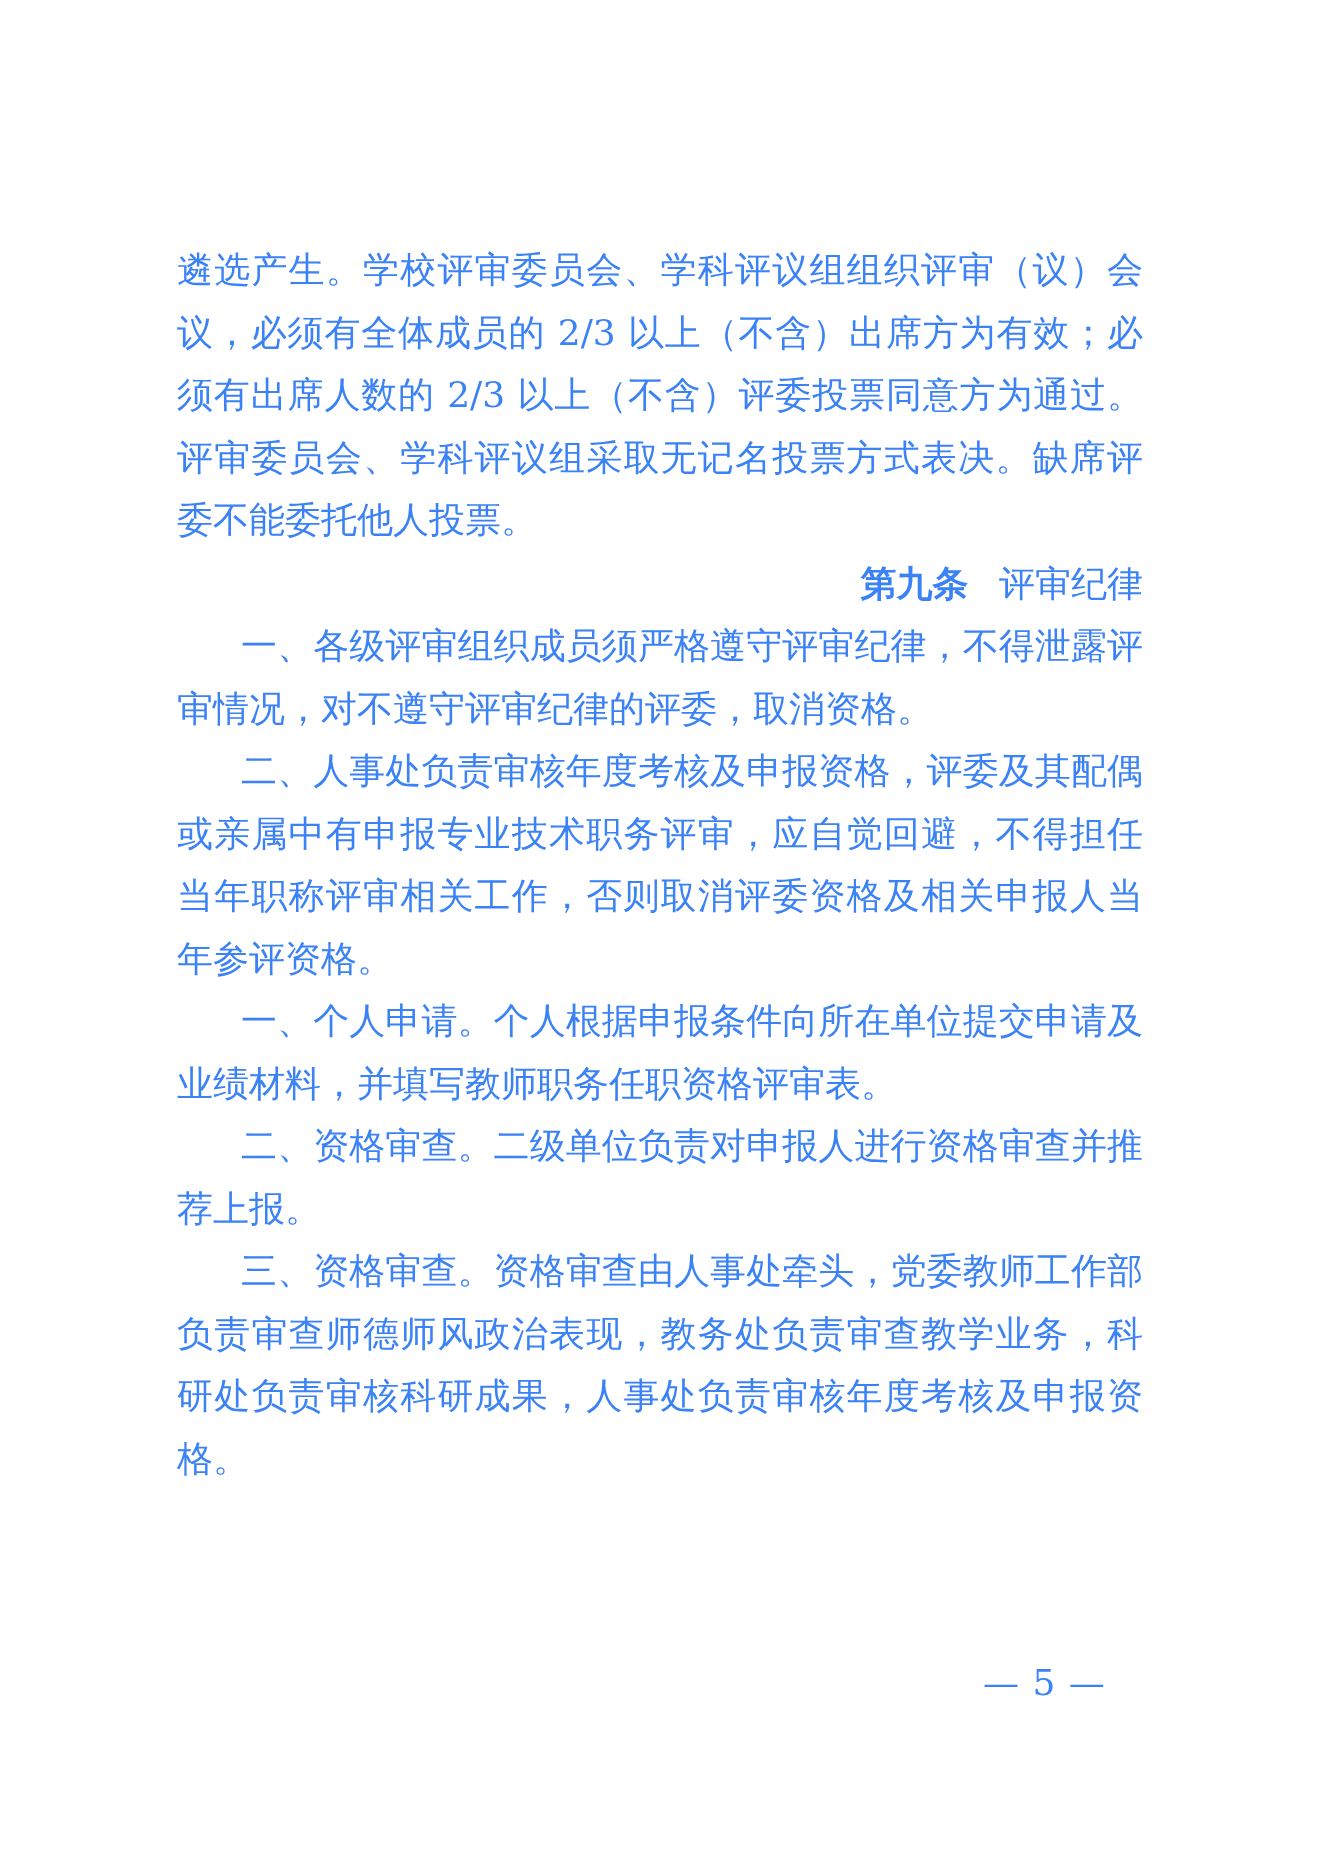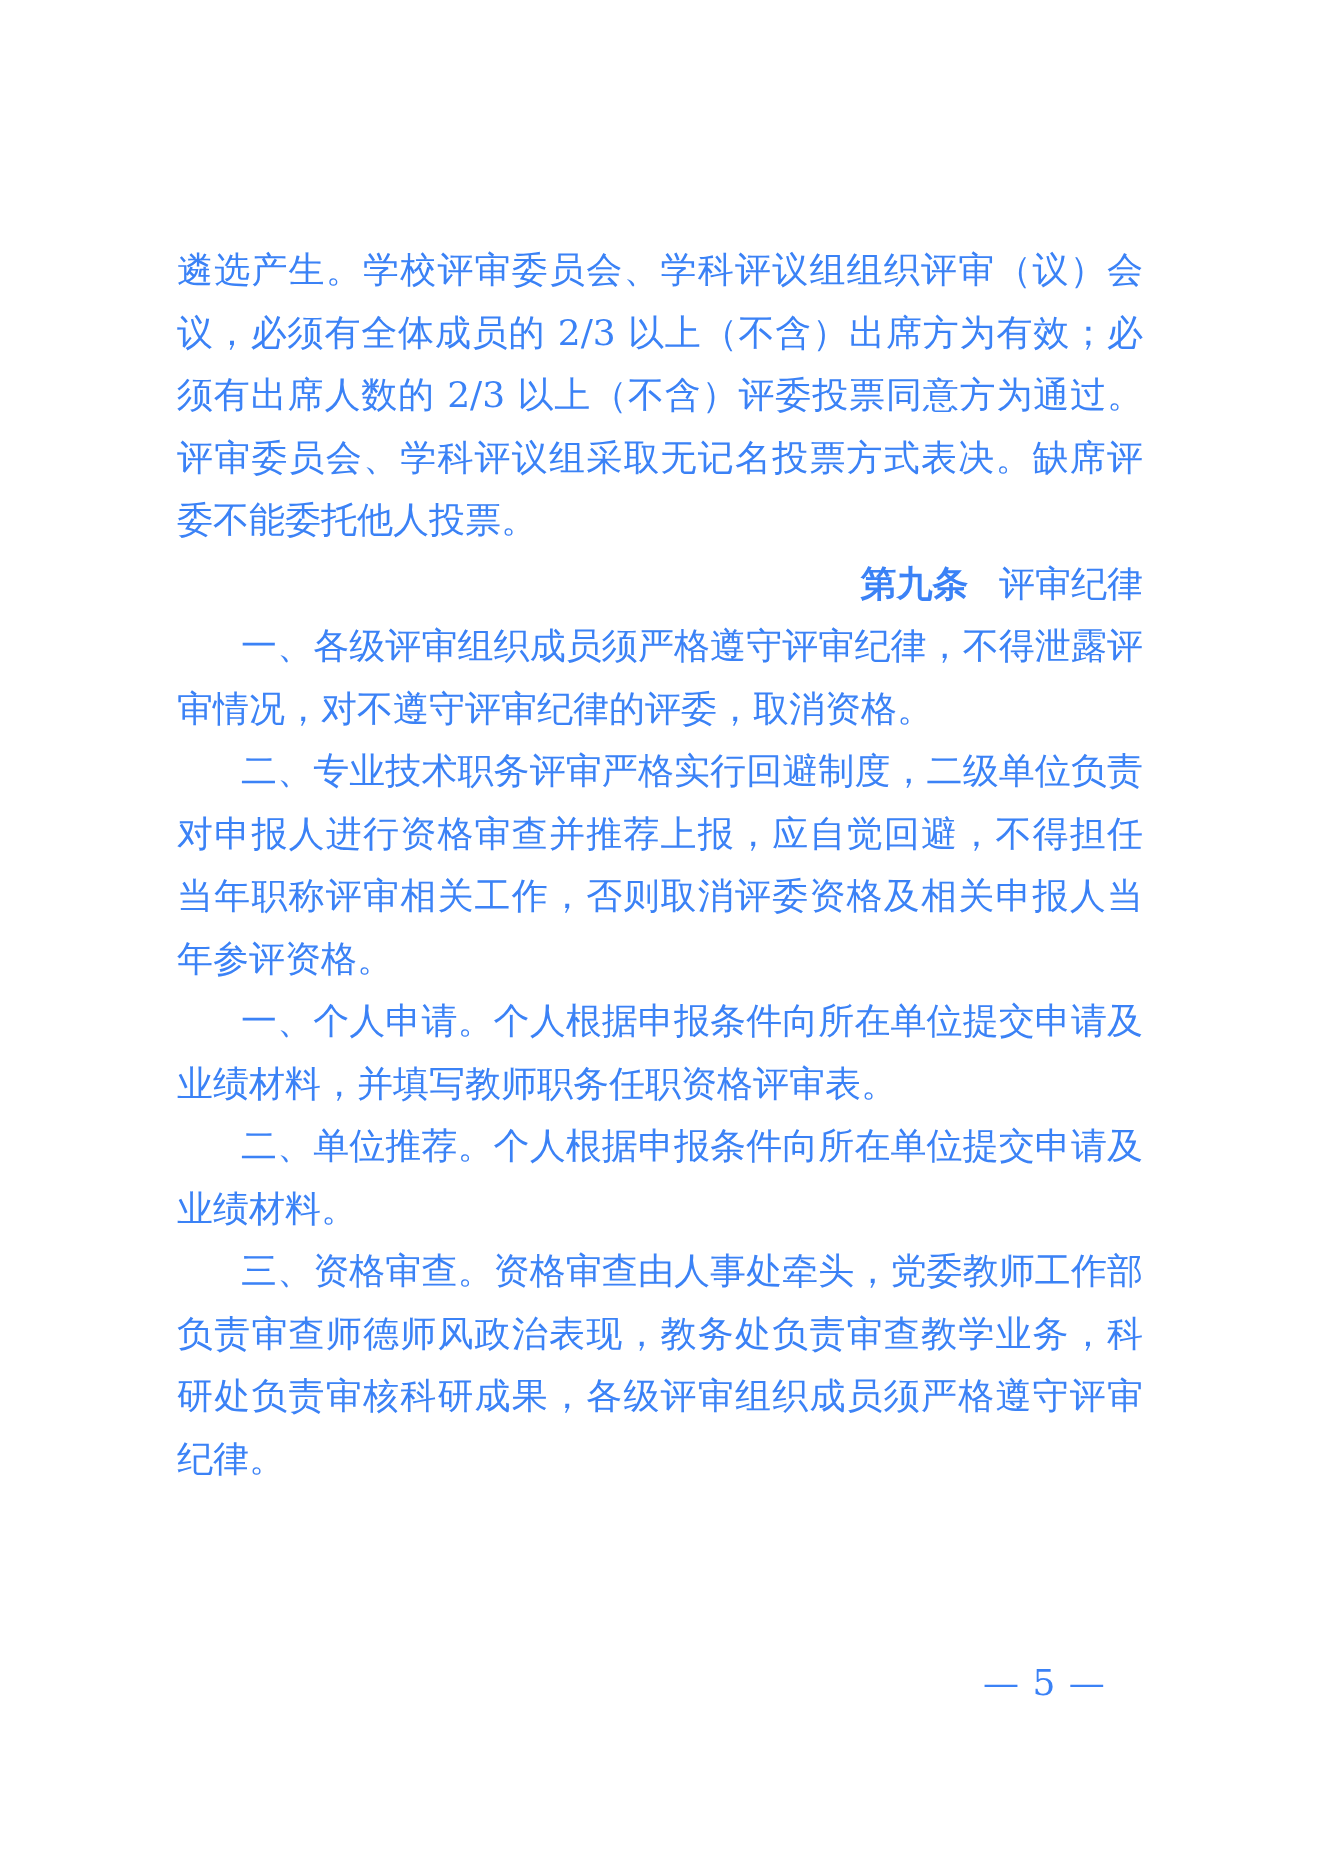--- a/index.html
+++ b/index.html
@@ -64,27 +64,27 @@
 
     <p class="cont">遴选产生。学校评审委员会、学科评议组组织评审（议）会议，必须有全体成员的 2/3 以上（不含）出席方为有效；必须有出席人数的 2/3 以上（不含）评委投票同意方为通过。评审委员会、学科评议组采取无记名投票方式表决。缺席评委不能委托他人投票。</p>
 
     <p class="heading">
       <span class="art-label">第九条</span>
       <span class="art-title">评审纪律</span>
     </p>
 
     <p>一、各级评审组织成员须严格遵守评审纪律，不得泄露评审情况，对不遵守评审纪律的评委，取消资格。</p>
 
-    <p>二、专业技术职务评审严格实行回避制度，二级单位负责对申报人进行资格审查并推荐上报，应自觉回避，不得担任当年职称评审相关工作，否则取消评委资格及相关申报人当年参评资格。</p>
+    <p>二、人事处负责审核年度考核及申报资格，评委及其配偶或亲属中有申报专业技术职务评审，应自觉回避，不得担任当年职称评审相关工作，否则取消评委资格及相关申报人当年参评资格。</p>
 
 
     <p>一、个人申请。个人根据申报条件向所在单位提交申请及业绩材料，并填写教师职务任职资格评审表。</p>
 
-    <p>二、单位推荐。个人根据申报条件向所在单位提交申请及业绩材料。</p>
+    <p>二、资格审查。二级单位负责对申报人进行资格审查并推荐上报。</p>
 
-    <p>三、资格审查。资格审查由人事处牵头，党委教师工作部负责审查师德师风政治表现，教务处负责审查教学业务，科研处负责审核科研成果，各级评审组织成员须严格遵守评审纪律。</p>
+    <p>三、资格审查。资格审查由人事处牵头，党委教师工作部负责审查师德师风政治表现，教务处负责审查教学业务，科研处负责审核科研成果，人事处负责审核年度考核及申报资格。</p>
 
 
   </div>
 
   <div class="page-num">— 5 —</div>
 
 </div>
 
 </body></html>

